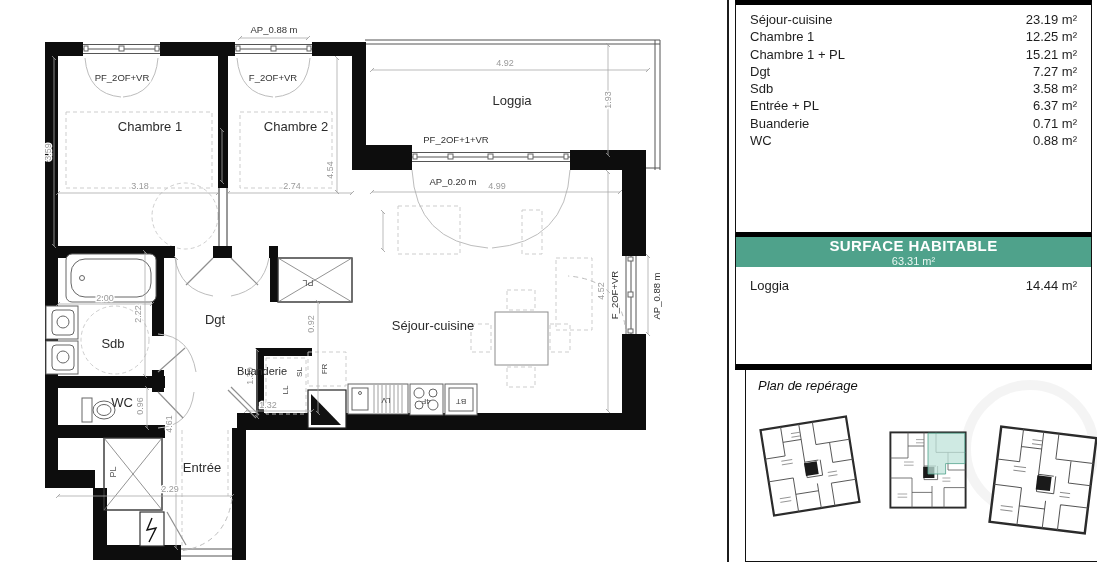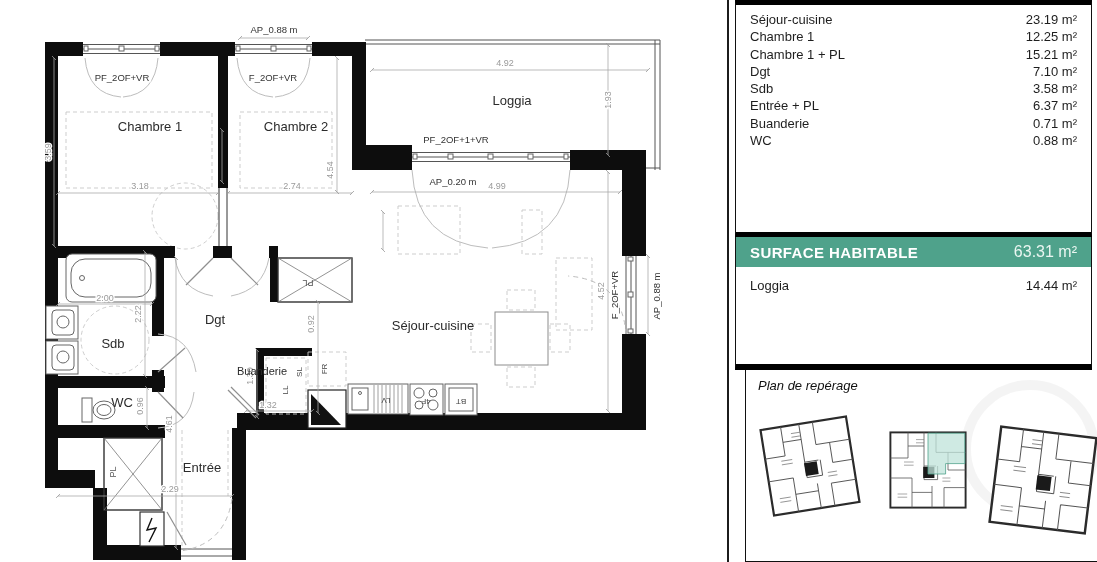--- a/index.html
+++ b/index.html
@@ -23,23 +23,23 @@
   
   #divider{position:absolute;left:727px;top:0;width:2px;height:562px;background:#1c1c1c;}
   .sidebar{position:absolute;left:735px;top:0;width:359px;height:562px;}
   .box{position:absolute;left:0;width:357px;border:1.5px solid #111;background:#fff;box-sizing:border-box;}
   .rooms-box{top:0;height:237px;border-top:5px solid #000;border-bottom:5px solid #000;padding:6px 0 0 0;}
   .surface-box{top:237px;height:133px;border-top:none;border-bottom:6px solid #000;}
   .reperage-box{top:370px;height:192px;border-top:none;margin-left:10px;}
   .arearow{display:flex;justify-content:space-between;padding:0 14px;font-size:13px;
            line-height:17.3px;color:#1e1e1e;}
   .banner{height:30px;display:flex;align-items:center;justify-content:space-between;
-          padding:0 14px;background:#4FA28B;}
+          padding:0 14px;background:#4FA28B;flex-direction:column;}
   .btitle{color:#fff;font-weight:bold;font-size:15px;letter-spacing:0.4px;}
-  .bval{color:#eaf6f1;font-size:16px;}
+  .bval{color:#eaf6f1;font-size:11px;}
   .annex{margin-top:10px;}
   .rep-title{font-style:italic;font-size:13px;color:#111;padding:8px 0 0 12px;}
   .mini{position:absolute;}
   .mini svg{display:block;}
   .rot-l{transform:rotate(-9deg);}
   .rot-r{transform:rotate(7deg);}
   .watermark{position:absolute;left:215px;top:10px;width:138px;height:138px;border-radius:50%;
              border:10px solid rgba(0,0,0,0.045);box-sizing:border-box;}
 </style>
 </head>
@@ -292,21 +292,21 @@
       <div class="arearow">
           <span>Chambre 1</span>
           <span>12.25 m²</span>
         </div>
       <div class="arearow">
           <span>Chambre 1 + PL</span>
           <span>15.21 m²</span>
         </div>
       <div class="arearow">
           <span>Dgt</span>
-          <span>7.10 m²</span>
+          <span>7.27 m²</span>
         </div>
       <div class="arearow">
           <span>Sdb</span>
           <span>3.58 m²</span>
         </div>
       <div class="arearow">
           <span>Entrée + PL</span>
           <span>6.37 m²</span>
         </div>
       <div class="arearow">

